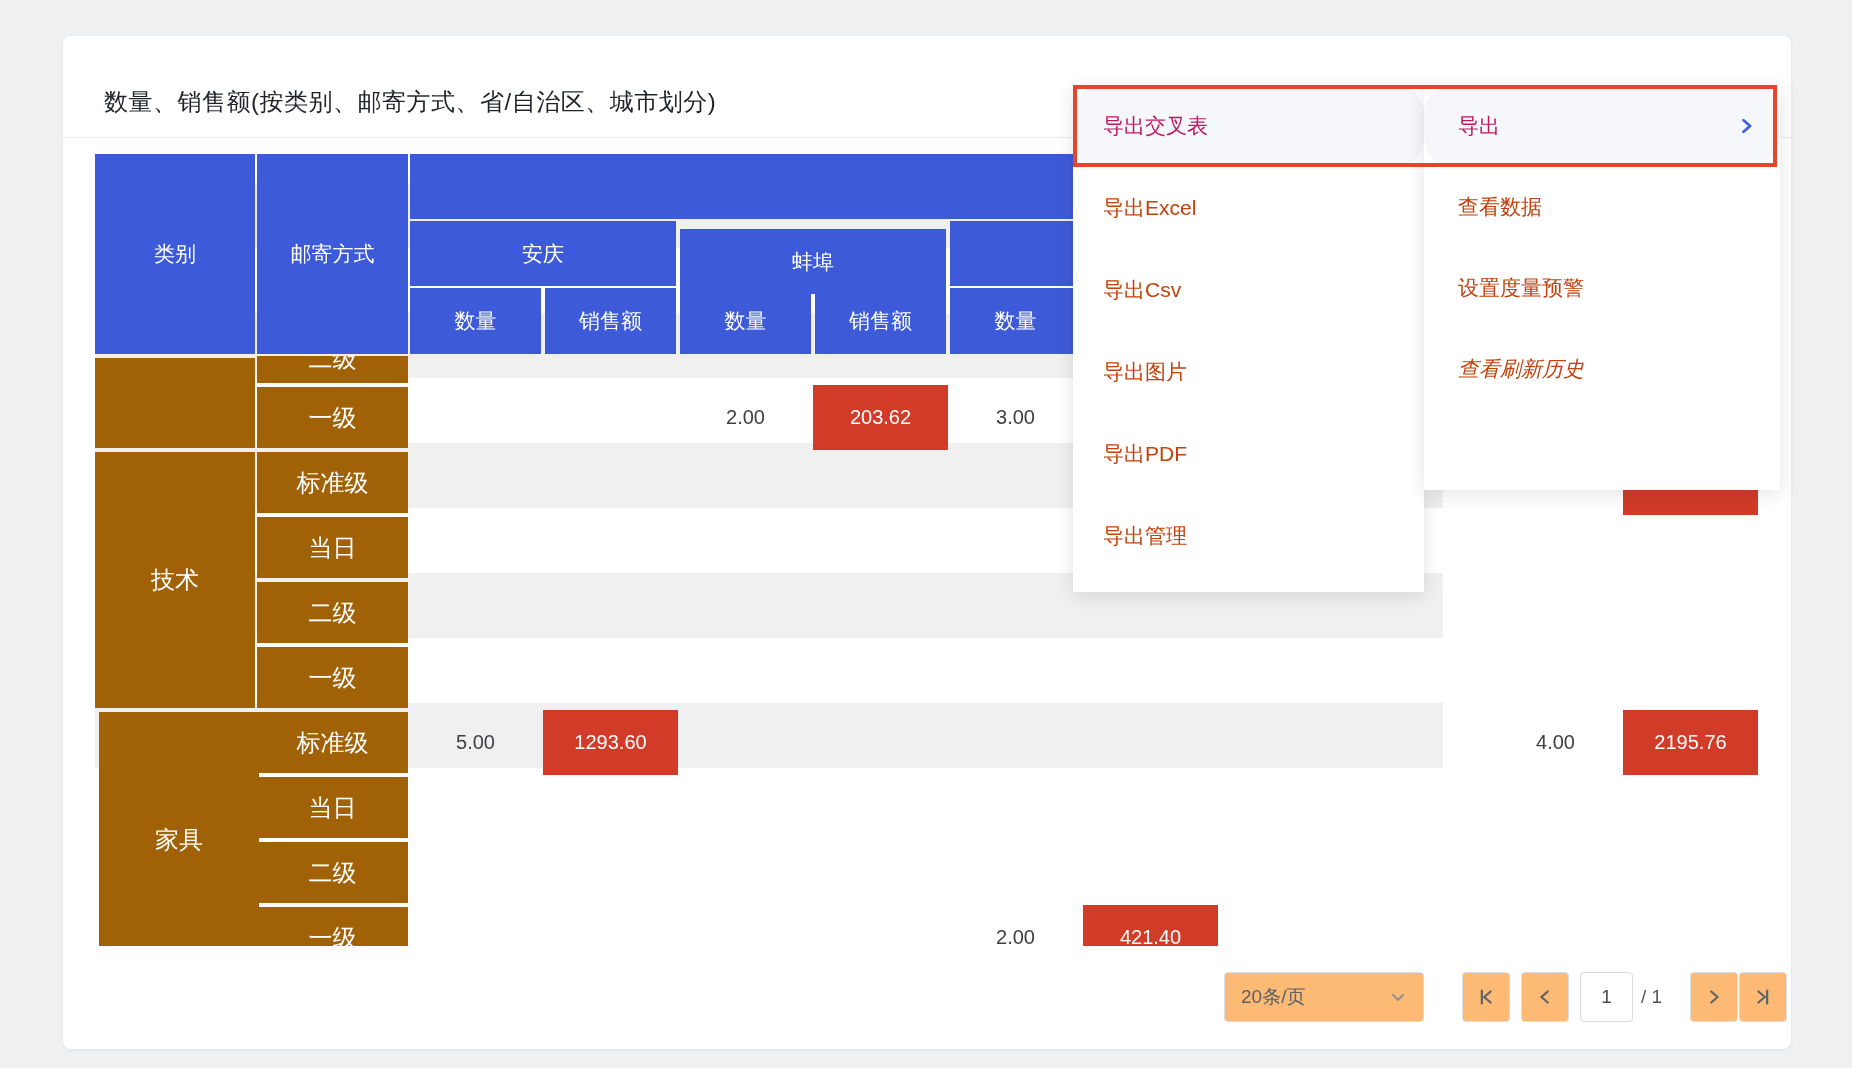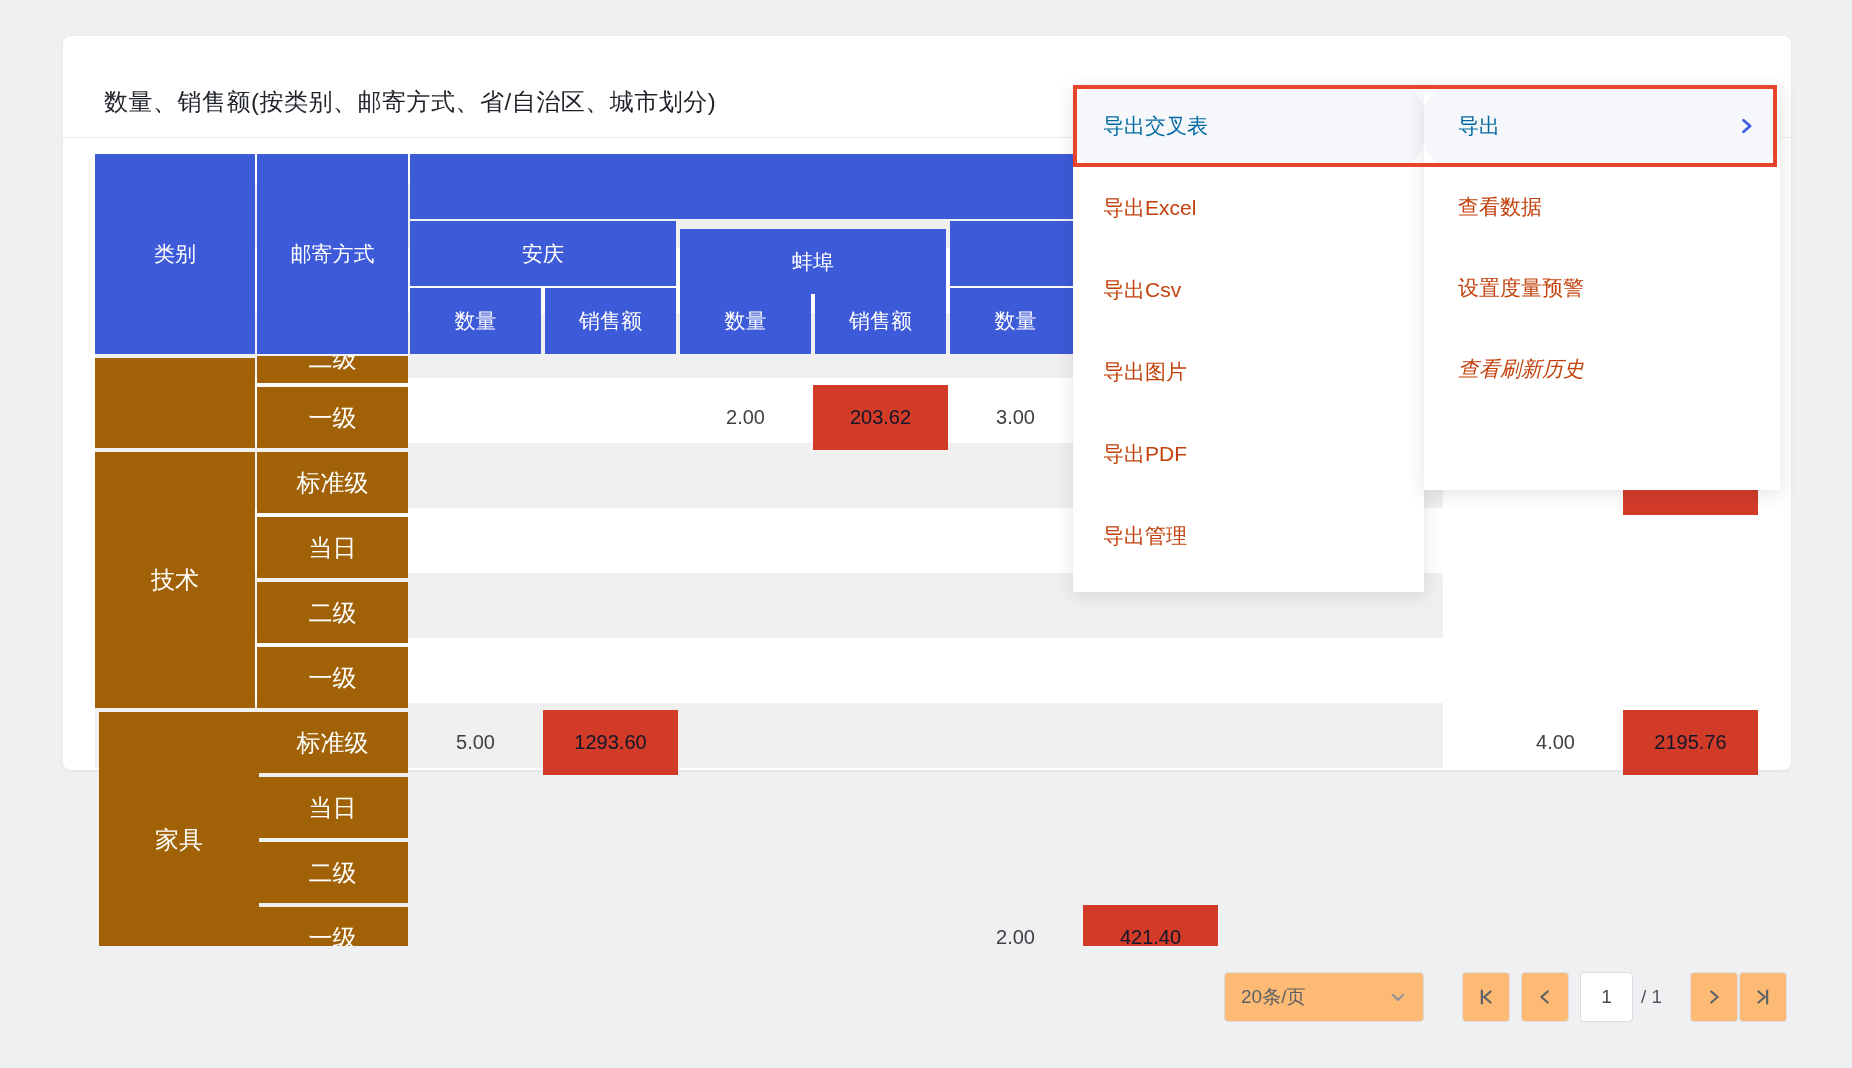--- a/index.html
+++ b/index.html
@@ -2,21 +2,21 @@
 <html><head>
 <meta charset="utf-8">
 <style>
   html,body{margin:0;padding:0;}
   body{
     width:1852px;height:1068px;position:relative;overflow:hidden;
     background:#eef0f2;
     font-family:"Liberation Sans","DejaVu Sans",sans-serif;
   }
   .card{
-    position:absolute;left:63px;top:36px;width:1728px;height:734px;
+    position:absolute;left:63px;top:36px;width:1728px;height:1013px;
     background:#ffffff;border-radius:8px;
     box-shadow:0 1px 4px rgba(0,0,0,0.06);
   }
   .title{
     position:absolute;left:41px;top:50px;font-size:24px;color:#1f2329;
     font-weight:500;letter-spacing:0.5px;white-space:nowrap;
   }
   .divider{position:absolute;left:0;top:101px;width:1728px;height:1px;background:#e9ebee;}
   .tableWrap{position:absolute;left:32px;top:118px;width:1665px;height:792px;overflow:hidden;}
   .tableWrap div{box-sizing:border-box;}
@@ -25,30 +25,30 @@
     display:flex;align-items:center;justify-content:center;white-space:nowrap;
   }
   .rowlabel{
     position:absolute;background:#a16207;color:#ffffff;font-size:24px;
     display:flex;align-items:center;justify-content:center;overflow:hidden;
   }
   .vcell{
     position:absolute;display:flex;align-items:center;justify-content:center;
     font-size:20px;color:#3f4043;white-space:nowrap;
   }
-  .vcell.alert{background:#d23b28;color:#0f172a;}
+  .vcell.alert{background:#d23b28;color:#ffffff;}
   .menuPanel{
     position:absolute;background:#ffffff;z-index:20;
     box-shadow:0 4px 18px rgba(31,35,41,0.12);
   }
   .menuItem{
     display:flex;align-items:center;font-size:21px;color:#c2410c;
     padding-left:30px;cursor:pointer;
   }
-  .menuItem.active{background:#f5f7fb;color:#0369a1;border-radius:28px;}
+  .menuItem.active{background:#f5f7fb;color:#be185d;border-radius:28px;}
   .menuItem .arrow{margin-left:auto;margin-right:24px;display:flex;align-items:center;}
   .redbox{
     position:absolute;left:1073px;top:85px;width:704px;height:82px;
     border:4px solid #e6452b;box-sizing:border-box;z-index:30;pointer-events:none;
   }
   .pager{position:absolute;top:936px;height:50px;box-sizing:border-box;}
   .pagerBox{
     background:#fdba74;border:1px solid #d9dce1;border-radius:4px;
     display:flex;align-items:center;justify-content:center;cursor:pointer;
   }

